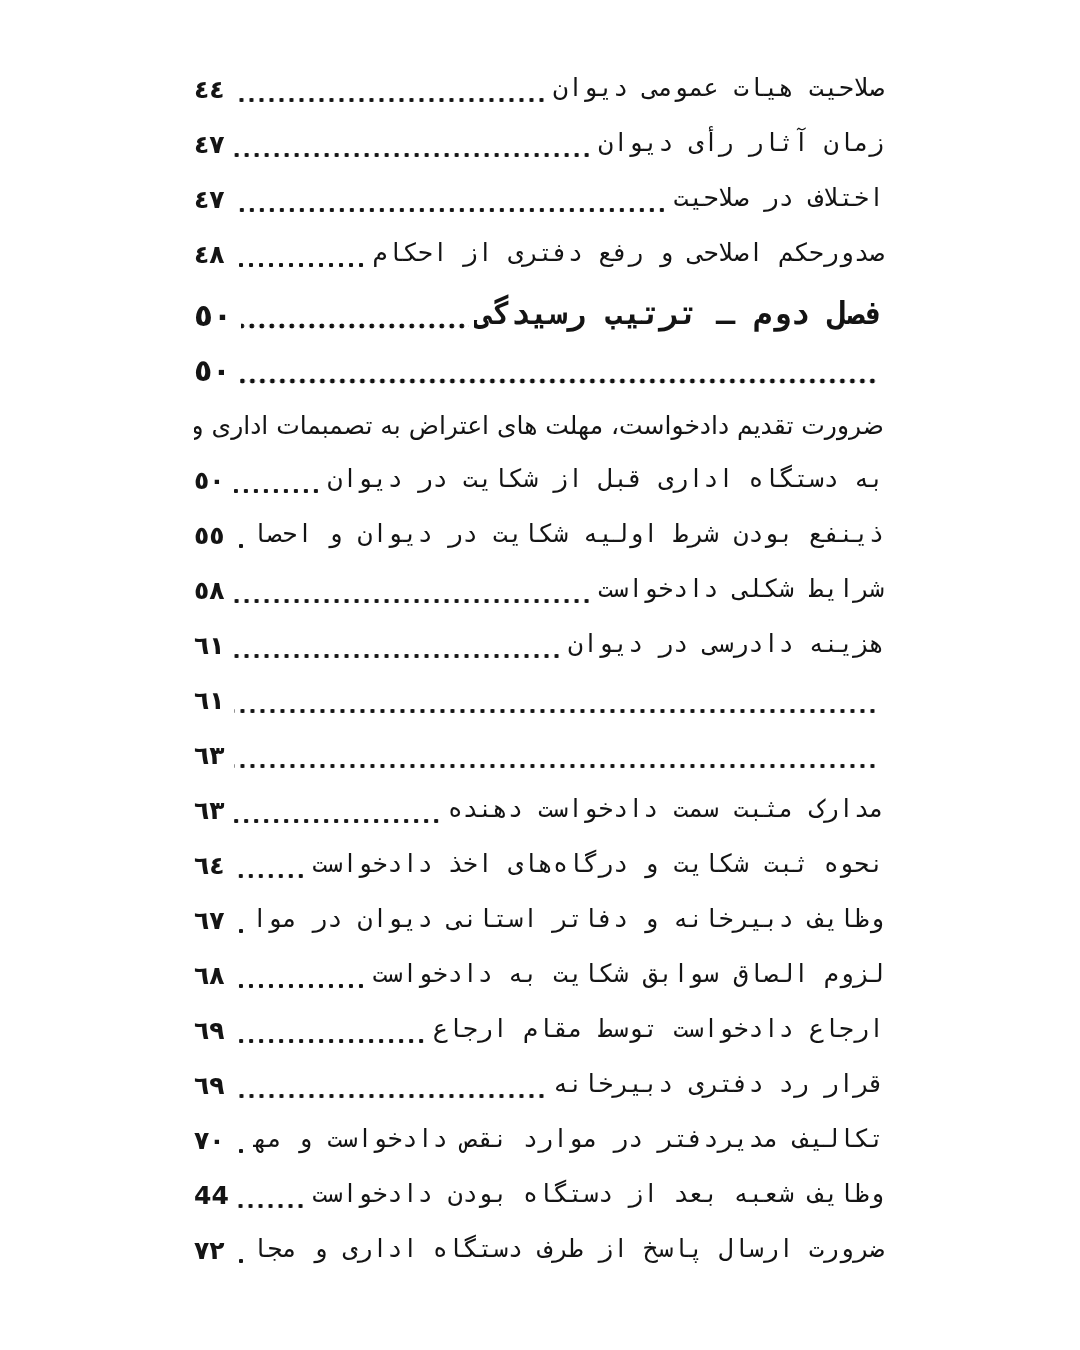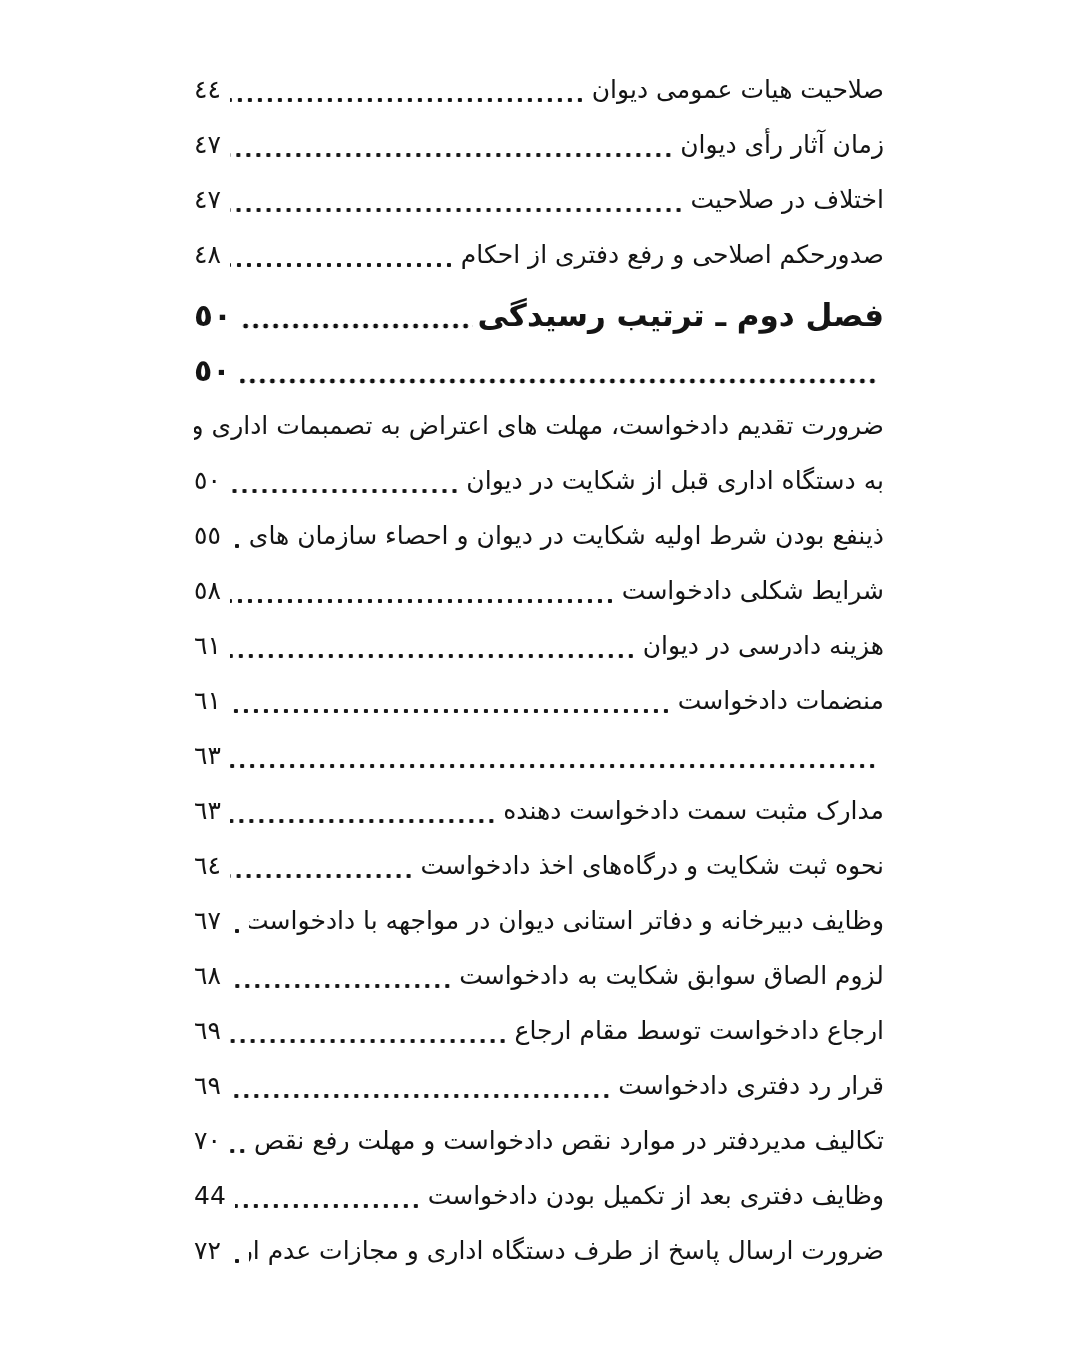--- a/index.html
+++ b/index.html
@@ -28,20 +28,21 @@
     display: flex;
     align-items: center;
     height: 55px;
     font-size: 25px;
     line-height: 55px;
   }
   .row .title {
     white-space: nowrap;
     flex: 0 1 auto;
     overflow: hidden;
+    font-family: Liberation Mono, monospace;
   }
   .row .title-full {
     flex: 1 1 auto;
     white-space: nowrap;
     overflow: hidden;
   }
   .leader {
     flex: 1 1 auto;
     min-width: 14px;
     height: 6px;
@@ -49,20 +50,21 @@
     transform: translateY(10px);
     background-image: radial-gradient(circle at 3px 3px, #161616 2px, rgba(0,0,0,0) 2.5px);
     background-size: 10px 6px;
     background-repeat: repeat-x;
     background-position: right center;
   }
   .pagenum {
     white-space: nowrap;
     flex: 0 0 auto;
     padding-right: 4px;
+    font-weight: bold;
   }
   .row.chapter {
     font-weight: 700;
     font-size: 31px;
     margin-top: 6px;
   }
   .row.section {
     font-weight: 700;
     font-size: 30px;
   }
@@ -122,21 +124,20 @@
         <span class="title">شرایط شکلی دادخواست</span>
         <span class="leader"></span>
         <span class="pagenum">٥٨</span>
       </div>
       <div class="row item">
         <span class="title">هزینه دادرسی در دیوان</span>
         <span class="leader"></span>
         <span class="pagenum">٦١</span>
       </div>
       <div class="row item">
-        <span class="title">منضمات دادخواست</span>
         <span class="leader"></span>
         <span class="pagenum">٦١</span>
       </div>
       <div class="row item">
         <span class="leader"></span>
         <span class="pagenum">٦٣</span>
       </div>
       <div class="row item">
         <span class="title">مدارک مثبت سمت دادخواست دهنده</span>
         <span class="leader"></span>
@@ -156,31 +157,31 @@
         <span class="title">لزوم الصاق سوابق شکایت به دادخواست</span>
         <span class="leader"></span>
         <span class="pagenum">٦٨</span>
       </div>
       <div class="row item">
         <span class="title">ارجاع دادخواست توسط مقام ارجاع</span>
         <span class="leader"></span>
         <span class="pagenum">٦٩</span>
       </div>
       <div class="row item">
-        <span class="title">قرار رد دفتری دادخواست</span>
+        <span class="title">قرار رد دفتری دبیرخانه</span>
         <span class="leader"></span>
         <span class="pagenum">٦٩</span>
       </div>
       <div class="row item">
         <span class="title">تکالیف مدیردفتر در موارد نقص دادخواست و مهلت رفع نقص</span>
         <span class="leader"></span>
         <span class="pagenum">٧٠</span>
       </div>
       <div class="row item">
-        <span class="title">وظایف دفتری بعد از تکمیل بودن دادخواست</span>
+        <span class="title">وظایف شعبه بعد از دستگاه بودن دادخواست</span>
         <span class="leader"></span>
         <span class="pagenum">44</span>
       </div>
       <div class="row item">
         <span class="title">ضرورت ارسال پاسخ از طرف دستگاه اداری و مجازات عدم ارسال پاسخ</span>
         <span class="leader"></span>
         <span class="pagenum">٧٢</span>
       </div>
     </div>
 </div>

